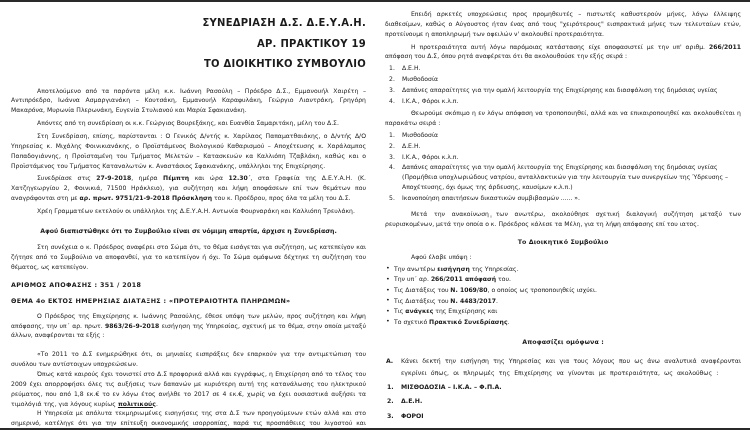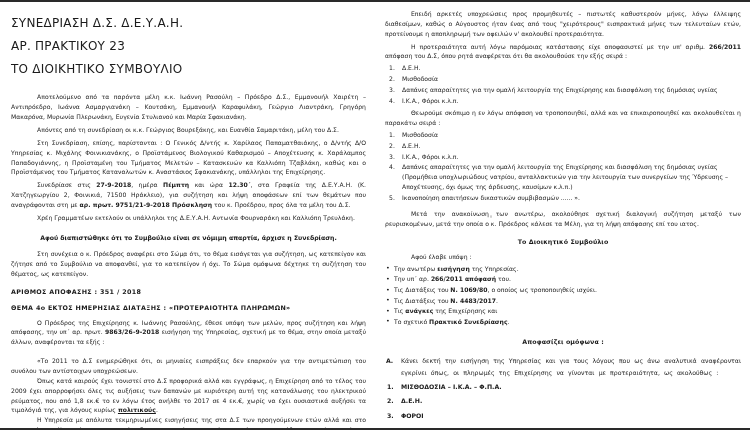--- a/index.html
+++ b/index.html
@@ -35,23 +35,23 @@
     height: 100%;
     padding: 7px 11px 4px 11px;
     overflow: hidden;
     position: relative;
   }
   .page-left  { padding-right: 9px; }
   .page-right { padding-left: 10px; padding-right: 9px; }
 
   
   .ttl {
-    text-align: left;
-    font-weight: normal;
-    font-size: 12px;
+    text-align: right;
+    font-weight: bold;
+    font-size: 10px;
     letter-spacing: 0.25px;
     line-height: 1.15;
   }
   .ttl-main { margin: 8px 0 0 0; }
   .ttl-sub  { margin: 9px 0 0 0; }
   .ttl-body { margin: 9px 0 16px 0; }
 
   p.tx {
     margin: 0;
     font-size: 6.1px;
@@ -175,21 +175,21 @@
   }
 </style>
 </head>
 <body>
 
 <div class="scan-sheet">
 
   <div class="page page-left">
 
     <div class="ttl ttl-main">ΣΥΝΕΔΡΙΑΣΗ Δ.Σ. Δ.Ε.Υ.Α.Η.</div>
-    <div class="ttl ttl-sub">ΑΡ. ΠΡΑΚΤΙΚΟΥ 23</div>
+    <div class="ttl ttl-sub">ΑΡ. ΠΡΑΚΤΙΚΟΥ 19</div>
     <div class="ttl ttl-body">ΤΟ ΔΙΟΙΚΗΤΙΚΟ ΣΥΜΒΟΥΛΙΟ</div>
 
     <p class="tx ind gap">Αποτελούμενο από τα παρόντα μέλη κ.κ. Ιωάννη Ρασούλη – Πρόεδρο Δ.Σ., Εμμανουήλ Χαιρέτη – Αντιπρόεδρο, Ιωάννα Ασμαργιανάκη – Κουτσάκη, Εμμανουήλ Καραφυλάκη, Γεώργιο Λιαντράκη, Γρηγόρη Μακαρόνα, Μυρωνία Πλερωνάκη, Ευγενία Στυλιανού και Μαρία Σφακιανάκη.</p>
     <p class="tx ind gap-sm">Απόντες από τη συνεδρίαση οι κ.κ. Γεώργιος Βουρεξάκης, και Ευανθία Σαμαριτάκη, μέλη του Δ.Σ.</p>
     <p class="tx ind gap-sm">Στη Συνεδρίαση, επίσης, παρίστανται : Ο Γενικός Δ/ντής κ. Χαρίλαος Παπαματθαιάκης, ο Δ/ντής Δ/Ο Υπηρεσίας κ. Μιχάλης Φοινικιανάκης, ο Προϊστάμενος Βιολογικού Καθαρισμού – Αποχέτευσης κ. Χαράλαμπος Παπαδογιάννης, η Προϊσταμένη του Τμήματος Μελετών – Κατασκευών κα Καλλιόπη Τζαβλάκη, καθώς και ο Προϊστάμενος του Τμήματος Καταναλωτών κ. Αναστάσιος Σφακιανάκης, υπάλληλοι της Επιχείρησης.</p>
 
     <p class="tx ind gap-sm">
       <span>Συνεδρίασε στις </span><span class="b">27-9-2018</span><span>, ημέρα </span><span class="b">Πέμπτη</span><span> και ώρα </span><span class="b">12.30΄</span><span>, στα Γραφεία της Δ.Ε.Υ.Α.Η. (Κ. Χατζηγεωργίου 2, Φοινικιά, 71500 Ηράκλειο), για συζήτηση και λήψη αποφάσεων επί των θεμάτων που αναγράφονται στη με </span><span class="b">αρ. πρωτ. 9751/21-9-2018 Πρόσκληση</span><span> του κ. Προέδρου, προς όλα τα μέλη του Δ.Σ.</span>
     </p>
 

